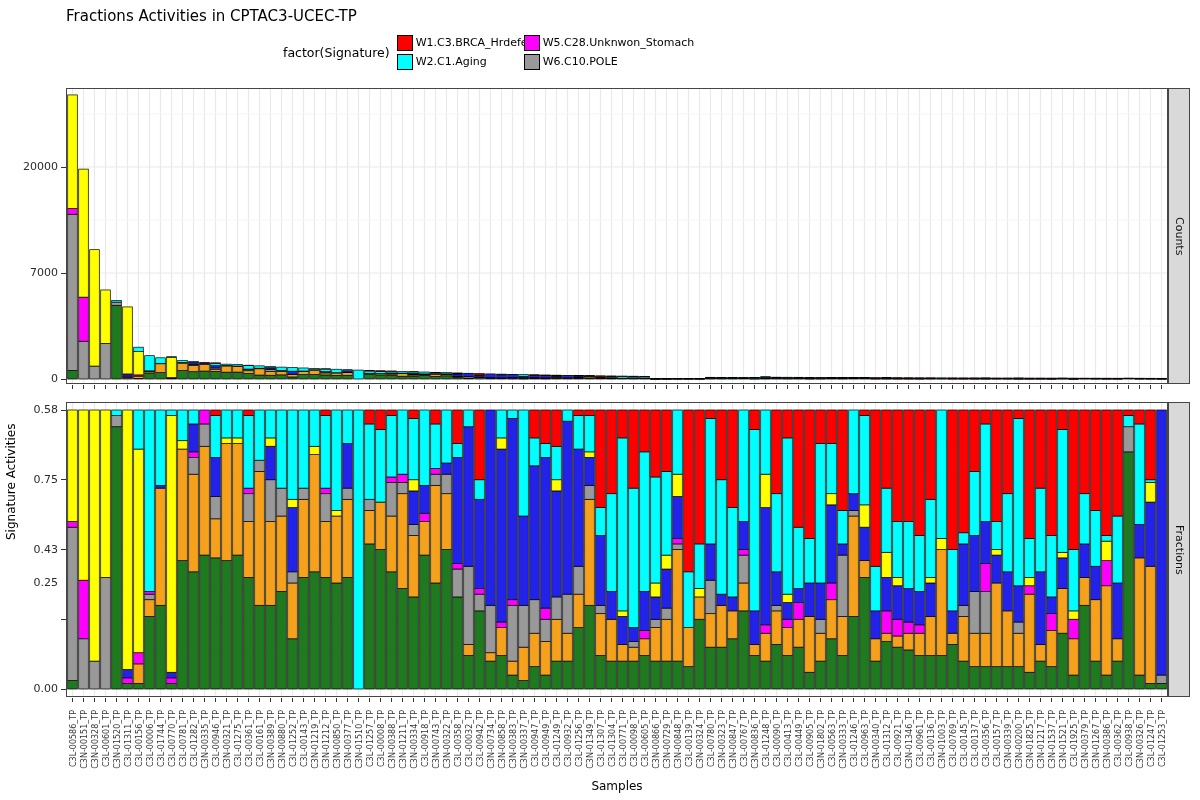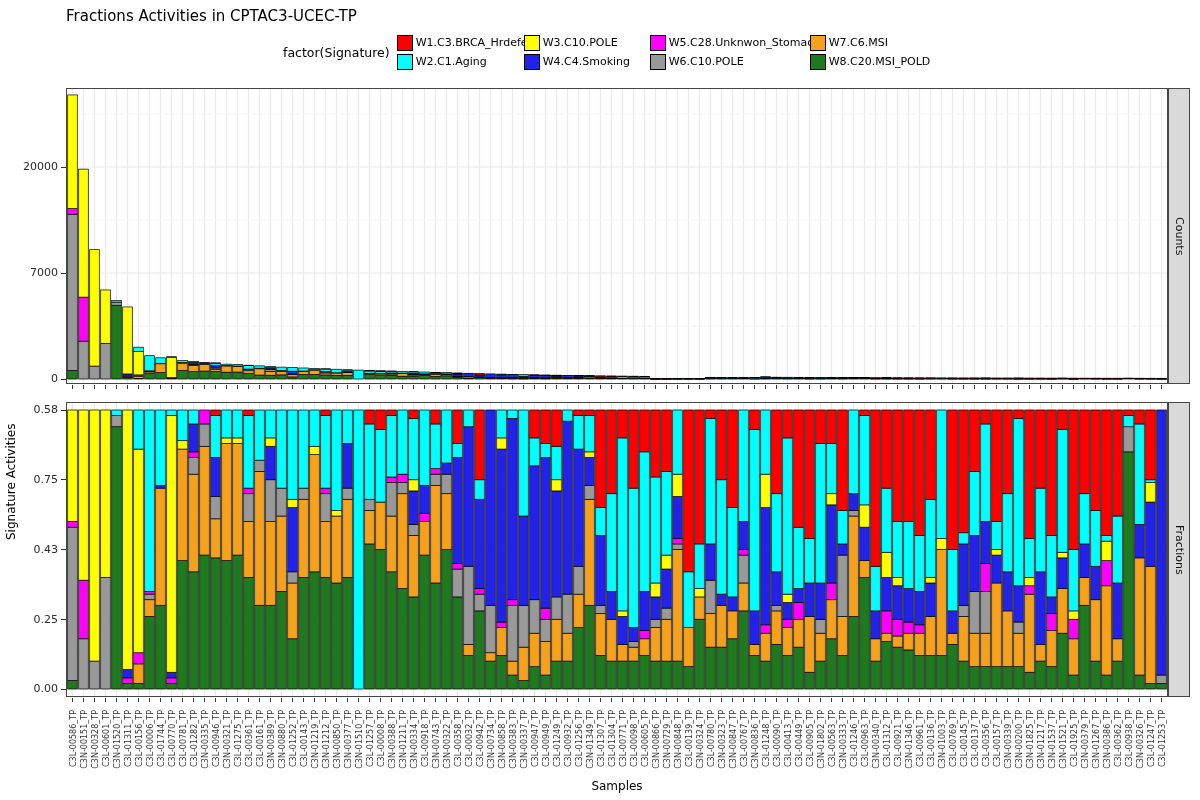--- a/index.html
+++ b/index.html
@@ -42,48 +42,28 @@
       <div class="leg-col" style="width: 127px;">
         <div class="leg-entry">
           <span class="leg-key" style="background: rgb(255, 0, 0);"></span>
           <span class="leg-txt">W1.C3.BRCA_Hrdefect</span>
         </div>
         <div class="leg-entry">
           <span class="leg-key" style="background: rgb(0, 255, 255);"></span>
           <span class="leg-txt">W2.C1.Aging</span>
         </div>
       </div>
-      <div class="leg-col" style="width: 126px;">
-        <div class="leg-entry">
-          <span class="leg-key" style="background: rgb(255, 255, 0);"></span>
-          <span class="leg-txt">W3.C10.POLE</span>
-        </div>
-        <div class="leg-entry">
-          <span class="leg-key" style="background: rgb(34, 34, 232);"></span>
-          <span class="leg-txt">W4.C4.Smoking</span>
-        </div>
-      </div>
       <div class="leg-col" style="width: 160px;">
         <div class="leg-entry">
           <span class="leg-key" style="background: rgb(255, 0, 255);"></span>
           <span class="leg-txt">W5.C28.Unknwon_Stomach</span>
         </div>
         <div class="leg-entry">
           <span class="leg-key" style="background: rgb(153, 153, 153);"></span>
           <span class="leg-txt">W6.C10.POLE</span>
-        </div>
-      </div>
-      <div class="leg-col" style="width: 122px;">
-        <div class="leg-entry">
-          <span class="leg-key" style="background: rgb(245, 161, 27);"></span>
-          <span class="leg-txt">W7.C6.MSI</span>
-        </div>
-        <div class="leg-entry">
-          <span class="leg-key" style="background: rgb(31, 122, 31);"></span>
-          <span class="leg-txt">W8.C20.MSI_POLD</span>
         </div>
       </div>
     </div>
 </div>
 
 <div class="abs" id="y-axis-title">Signature Activities</div>
 
 <div class="abs panel" id="panel-counts">
   <svg id="svg-counts" width="1100" height="294" viewBox="0 0 1100 294">
       <line x1="5.5" y1="0" x2="5.5" y2="294" stroke="#E9E9E9" stroke-width="1.2"></line>
@@ -1784,21 +1764,21 @@
 
 <div class="abs tickmark" style="left: 61px; top: 378.5px; width: 5px; height: 1px;"></div>
 <div class="abs ytick-lab" style="top: 372px;">0</div>
 <div class="abs tickmark" style="left: 61px; top: 272.5px; width: 5px; height: 1px;"></div>
 <div class="abs ytick-lab" style="top: 266px;">7000</div>
 <div class="abs tickmark" style="left: 61px; top: 166.5px; width: 5px; height: 1px;"></div>
 <div class="abs ytick-lab" style="top: 160px;">20000</div>
 <div class="abs tickmark" style="left: 61px; top: 688.5px; width: 5px; height: 1px;"></div>
 <div class="abs ytick-lab" style="top: 682px;">0.00</div>
 <div class="abs tickmark" style="left: 61px; top: 618.75px; width: 5px; height: 1px;"></div>
-<div class="abs ytick-lab" style="top: 613px;">0.25</div>
+<div class="abs ytick-lab" style="top: 576px;">0.25</div>
 <div class="abs tickmark" style="left: 61px; top: 549px; width: 5px; height: 1px;"></div>
 <div class="abs ytick-lab" style="top: 542.5px;">0.43</div>
 <div class="abs tickmark" style="left: 61px; top: 479.25px; width: 5px; height: 1px;"></div>
 <div class="abs ytick-lab" style="top: 472.75px;">0.75</div>
 <div class="abs tickmark" style="left: 61px; top: 409.5px; width: 5px; height: 1px;"></div>
 <div class="abs ytick-lab" style="top: 403px;">0.58</div>
 <div class="abs tickmark" style="left: 72px; top: 385px; width: 1px; height: 4px;"></div>
 <div class="abs tickmark" style="left: 72px; top: 698px; width: 1px; height: 4px;"></div>
 <div class="abs xlab" style="left: 68.5px;"><span>C3L-00586_TP</span></div>
 <div class="abs tickmark" style="left: 83px; top: 385px; width: 1px; height: 4px;"></div>

